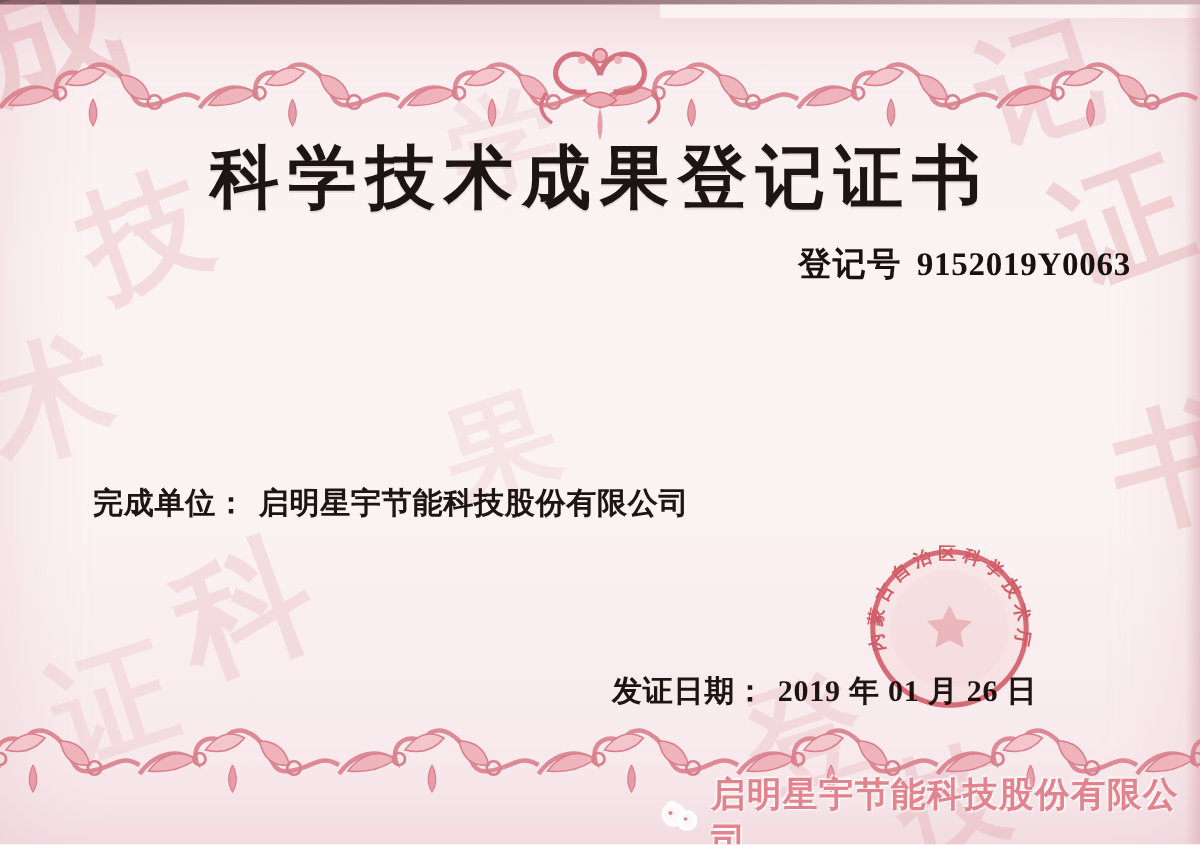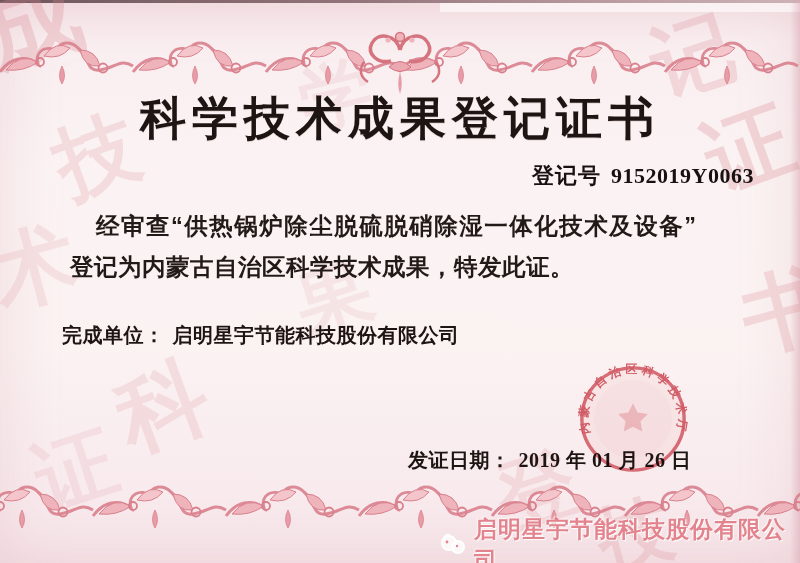--- a/index.html
+++ b/index.html
@@ -111,24 +111,20 @@
     <use href="#scrollUnit" x="625" y="4"></use>
     <use href="#scrollUnit" x="758" y="4"></use>
   </svg>
 
   <div class="title">科学技术成果登记证书</div>
 
   <div class="reg-line">
     <span>登记号</span><span class="num">9152019Y0063</span>
   </div>
 
-  <div class="body-par">
-    <div class="l1">经审查“供热锅炉除尘脱硫脱硝除湿一体化技术及设备”</div>
-    <div class="l2">登记为内蒙古自治区科学技术成果，特发此证。</div>
-  </div>
 
   <div class="field f-unit">
     <span>完成单位：</span><span class="val">启明星宇节能科技股份有限公司</span>
   </div>
 
 
 
   <div class="field f-date">
     <span>发证日期：</span><span class="val">2019 年 01 月 26 日</span>
   </div>

